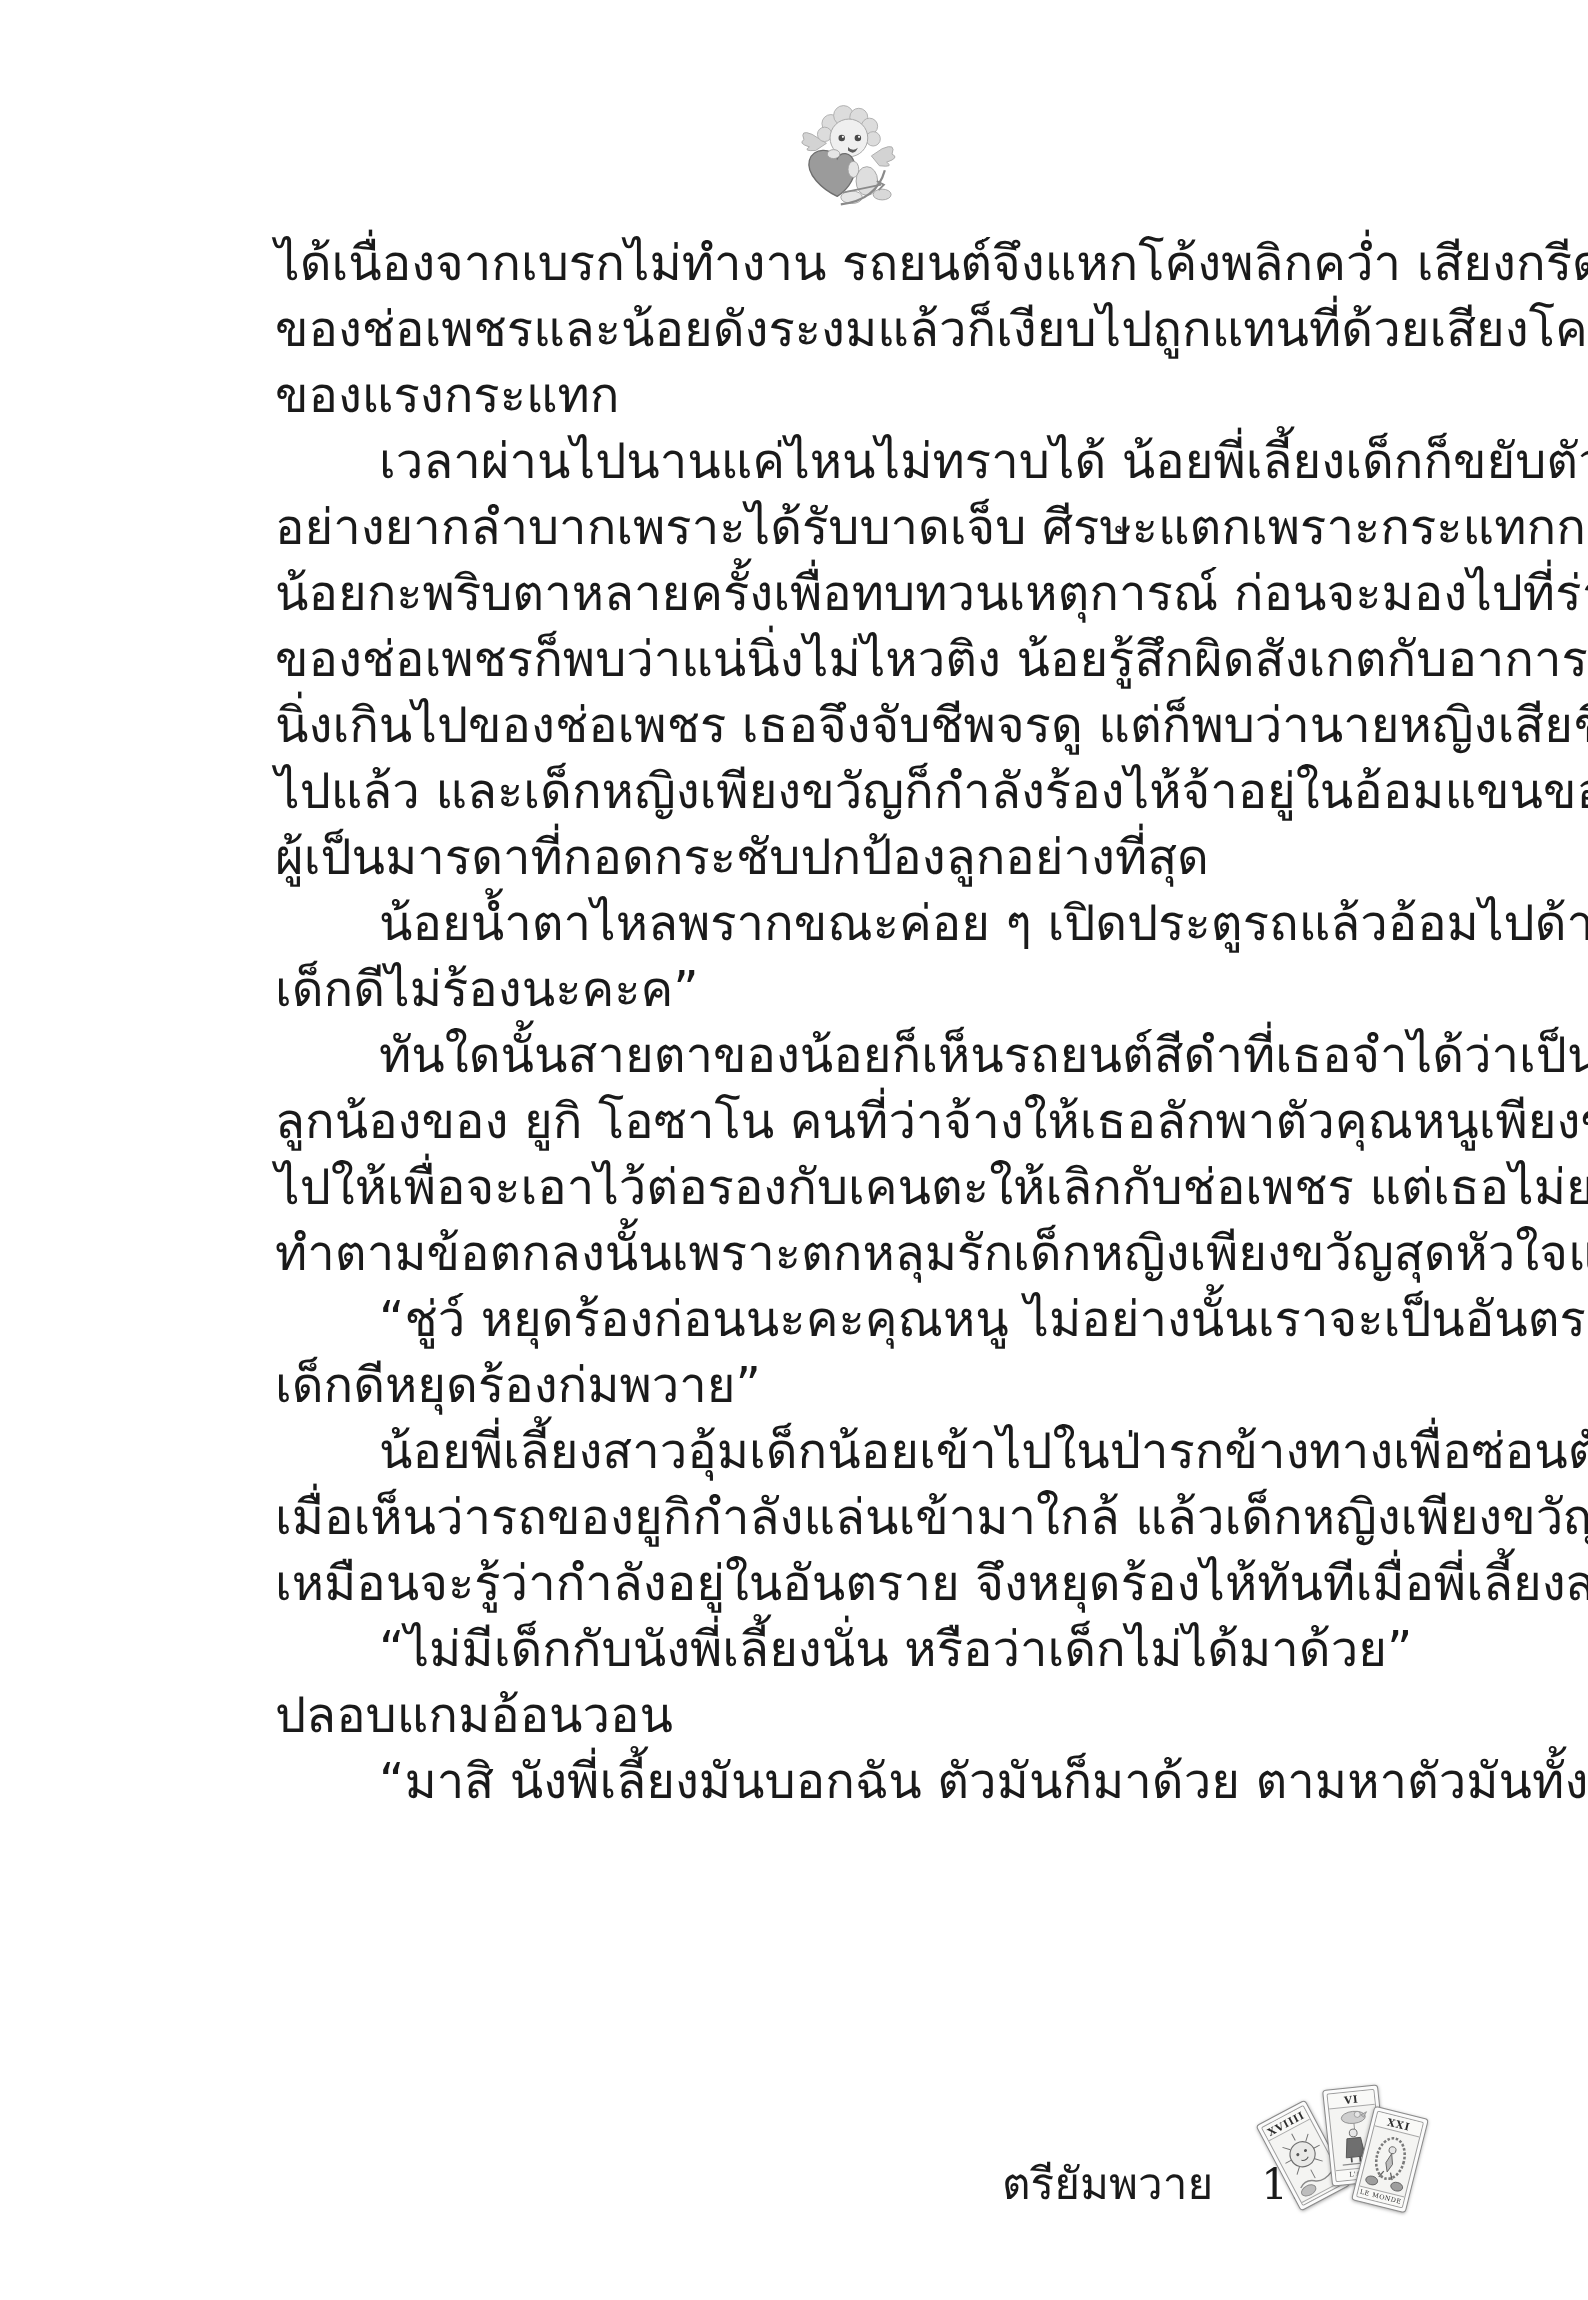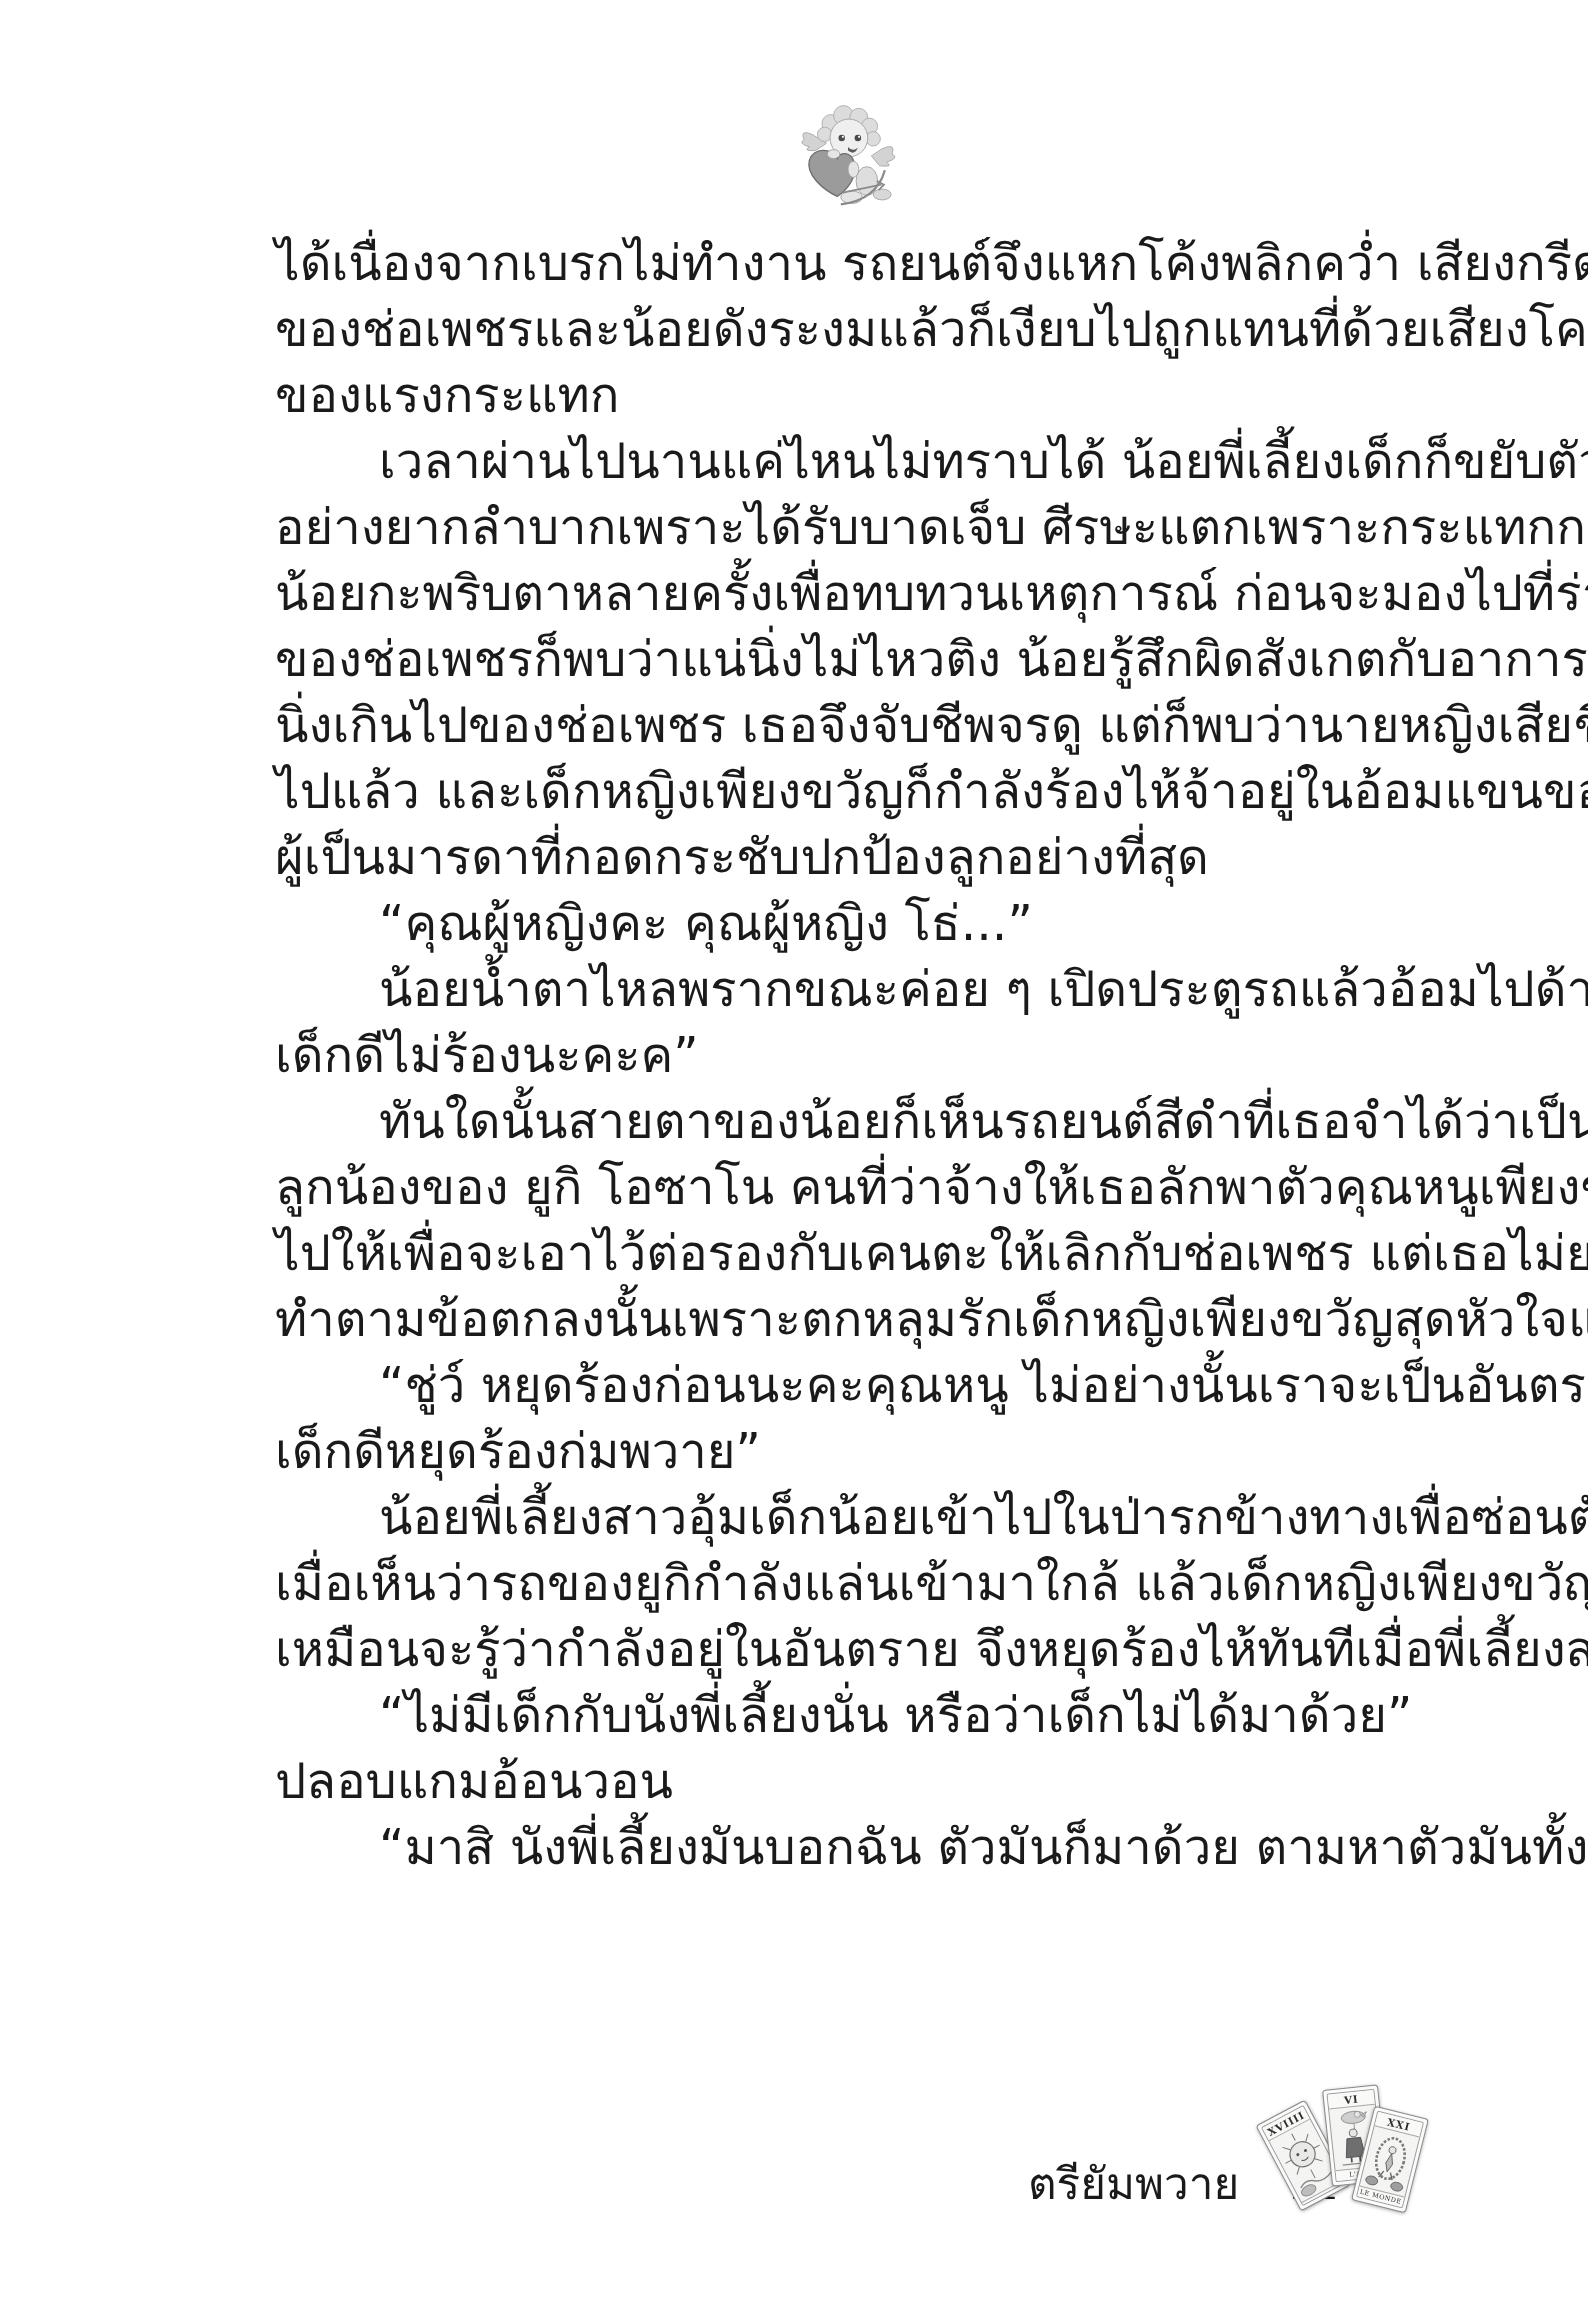--- a/index.html
+++ b/index.html
@@ -24,21 +24,21 @@
   .line{
     height:66px;white-space:nowrap;overflow:visible;
   }
   .line.indent{text-indent:104px;}
 
   
   .footer{
     position:absolute;left:1002px;top:2148px;height:65px;
     display:flex;align-items:baseline;gap:48px;
   }
-  .footer .book-title{font-size:44px;color:#1a1a1a;margin-left:26px;}
+  .footer .book-title{font-size:44px;color:#1a1a1a;}
   .footer .page-number{
     font-size:42px;font-family:"DejaVu Serif","Liberation Serif",serif;
   }
 
   
   .tarot-cards{
     position:absolute;left:1273px;top:2081px;width:162px;height:162px;
   }
   .card{
     position:absolute;width:54px;height:95px;background:#fbfbfb;
@@ -108,21 +108,20 @@
     <div class="line">ได้เนื่องจากเบรกไม่ทำงาน รถยนต์จึงแหกโค้งพลิกคว่ำ เสียงกรีดร้อง</div>
     <div class="line">ของช่อเพชรและน้อยดังระงมแล้วก็เงียบไปถูกแทนที่ด้วยเสียงโครม</div>
     <div class="line">ของแรงกระแทก</div>
     <div class="line indent">เวลาผ่านไปนานแค่ไหนไม่ทราบได้ น้อยพี่เลี้ยงเด็กก็ขยับตัว</div>
     <div class="line">อย่างยากลำบากเพราะได้รับบาดเจ็บ ศีรษะแตกเพราะกระแทกกระจก</div>
     <div class="line">น้อยกะพริบตาหลายครั้งเพื่อทบทวนเหตุการณ์ ก่อนจะมองไปที่ร่าง</div>
     <div class="line">ของช่อเพชรก็พบว่าแน่นิ่งไม่ไหวติง น้อยรู้สึกผิดสังเกตกับอาการที่</div>
     <div class="line">นิ่งเกินไปของช่อเพชร เธอจึงจับชีพจรดู แต่ก็พบว่านายหญิงเสียชีวิต</div>
     <div class="line">ไปแล้ว และเด็กหญิงเพียงขวัญก็กำลังร้องไห้จ้าอยู่ในอ้อมแขนของ</div>
     <div class="line">ผู้เป็นมารดาที่กอดกระชับปกป้องลูกอย่างที่สุด</div>
-    <div class="line indent">“คุณผู้หญิงคะ คุณผู้หญิง โธ่...”</div>
     <div class="line indent">น้อยน้ำตาไหลพรากขณะค่อย ๆ เปิดประตูรถแล้วอ้อมไปด้านที่</div>
     <div class="line">เด็กดีไม่ร้องนะคะค”</div>
     <div class="line indent">ทันใดนั้นสายตาของน้อยก็เห็นรถยนต์สีดำที่เธอจำได้ว่าเป็นรถ</div>
     <div class="line">ลูกน้องของ ยูกิ โอซาโน คนที่ว่าจ้างให้เธอลักพาตัวคุณหนูเพียงขวัญ</div>
     <div class="line">ไปให้เพื่อจะเอาไว้ต่อรองกับเคนตะให้เลิกกับช่อเพชร แต่เธอไม่ยอม</div>
     <div class="line">ทำตามข้อตกลงนั้นเพราะตกหลุมรักเด็กหญิงเพียงขวัญสุดหัวใจและ</div>
     <div class="line indent">“ชู่ว์ หยุดร้องก่อนนะคะคุณหนู ไม่อย่างนั้นเราจะเป็นอันตราย</div>
     <div class="line">เด็กดีหยุดร้องก่มพวาย”</div>
     <div class="line indent">น้อยพี่เลี้ยงสาวอุ้มเด็กน้อยเข้าไปในป่ารกข้างทางเพื่อซ่อนตัว</div>
     <div class="line">เมื่อเห็นว่ารถของยูกิกำลังแล่นเข้ามาใกล้ แล้วเด็กหญิงเพียงขวัญก็</div>

